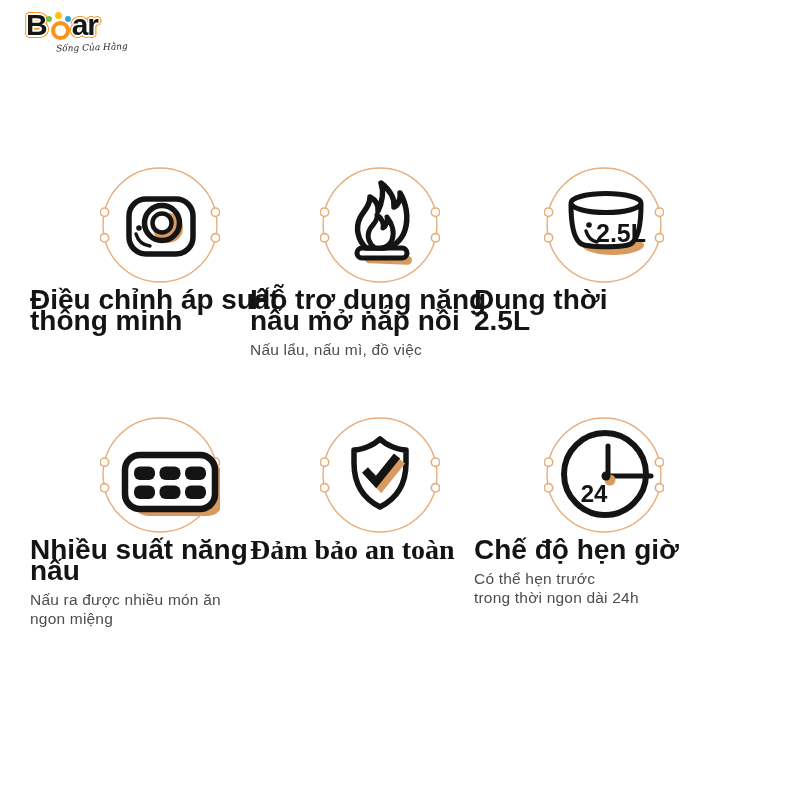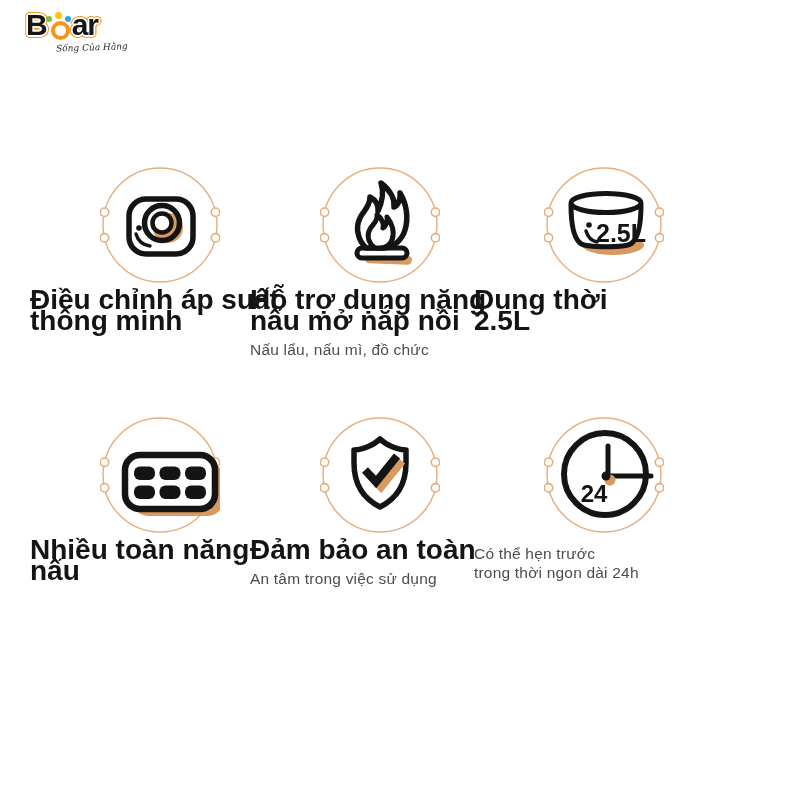--- a/index.html
+++ b/index.html
@@ -24,21 +24,21 @@
   .paw .d1{width:6px;height:6px;background:#7AC143;left:-3px;top:-1px;}
   .paw .d2{width:7px;height:7px;background:#FFC20E;left:6px;top:-5px;}
   .paw .d3{width:6px;height:6px;background:#27AAE1;left:16px;top:-1px;}
   .tagline{
     margin:2px 0 0 30px;font-family:"DejaVu Serif",serif;font-style:italic;
     font-size:9px;color:#2b2b2b;transform:rotate(-2deg);white-space:nowrap;
   }
   
   .card{position:absolute;width:260px;}
   .c0{left:30px;top:165px;} .c1{left:250px;top:165px;} .c2{left:474px;top:165px;}
-  .c3{left:30px;top:415px;} .c4{left:250px;top:415px;} .c5{left:474px;top:415px;}
+  .c3{left:30px;top:415px;} .c4{left:250px;top:415px;font-family:Liberation Serif, serif;} .c5{left:474px;top:415px;}
   .icon{display:block;margin:0 auto;}
   .ring-c{fill:none;stroke:#E6AE7C;stroke-width:1.4px;}
   .bead{fill:#fff;stroke:#E6AE7C;stroke-width:1.6px;}
   .ink{stroke:#141414;fill:none;stroke-width:5.5px;stroke-linecap:round;stroke-linejoin:round;}
   .inkf{fill:#ffffff;stroke:#141414;stroke-width:5.5px;stroke-linejoin:round;}
   .tan{fill:#D99A5F;stroke:none;}
   .icon text{font-family:"Liberation Sans",sans-serif;font-weight:700;fill:#141414;}
   .f-title{
     margin:4px 0 0 0;font-size:28px;line-height:21px;font-weight:700;color:#141414;
     white-space:pre-line;
@@ -93,21 +93,21 @@
       <circle class="bead" cx="4.5" cy="72.8" r="4.2"></circle>
     <circle class="bead" cx="115.5" cy="47.2" r="4.2"></circle>
       <circle class="bead" cx="115.5" cy="72.8" r="4.2"></circle>
     <rect class="tan" x="45" y="90" width="47" height="9" rx="4.5" transform="rotate(2 68 94)"></rect>
     <rect class="inkf" style="stroke-width:5px" x="37" y="83" width="50" height="10" rx="5"></rect>
     <path class="inkf" d="M46,83 C38,75 35,63 40,53 C43,46 50,42 50,32 C56,35 59,41 58,46 C62,38 64,27 61,18 C70,25 75,34 74,42 C78,40 81,34 80,28 C86,38 89,52 85,65 C82,75 73,83 64,83 Z"></path>
     <path class="inkf" style="stroke-width:5px" d="M55,83 C49,79 46,71 50,64 C53,59 58,56 57,50 C62,53 64,59 63,63 C66,61 68,56 67,52 C72,58 75,67 72,75 C70,80 65,83 60,83 Z"></path>
   </svg>
   <h3 class="f-title">Hỗ trợ dụng năng
 nấu mở nắp nồi</h3>
-  <p class="f-sub">Nấu lẩu, nấu mì, đồ chức</p>
+  <p class="f-sub">Nấu lẩu, nấu mì, đồ việc</p>
 </div>
 
 <div class="card c2">
   <svg class="icon" width="120" height="120" viewBox="0 0 120 120">
     <circle class="ring-c" cx="60" cy="60" r="57"></circle>
     <circle class="bead" cx="4.5" cy="47.2" r="4.2"></circle>
       <circle class="bead" cx="4.5" cy="72.8" r="4.2"></circle>
     <circle class="bead" cx="115.5" cy="47.2" r="4.2"></circle>
       <circle class="bead" cx="115.5" cy="72.8" r="4.2"></circle>
     <ellipse class="tan" cx="69" cy="80" rx="31" ry="10"></ellipse>
@@ -131,47 +131,49 @@
       <circle class="bead" cx="115.5" cy="72.8" r="4.2"></circle>
     <rect class="tan" x="33" y="47" width="90" height="54" rx="15"></rect>
     <rect class="inkf" style="stroke-width:6.5px" x="25" y="40" width="90" height="54" rx="15"></rect>
     <rect x="34" y="51.5" width="21" height="13.5" rx="6" fill="#141414"></rect>
     <rect x="59.5" y="51.5" width="21" height="13.5" rx="6" fill="#141414"></rect>
     <rect x="85" y="51.5" width="21" height="13.5" rx="6" fill="#141414"></rect>
     <rect x="34" y="70.5" width="21" height="13.5" rx="6" fill="#141414"></rect>
     <rect x="59.5" y="70.5" width="21" height="13.5" rx="6" fill="#141414"></rect>
     <rect x="85" y="70.5" width="21" height="13.5" rx="6" fill="#141414"></rect>
   </svg>
-  <h3 class="f-title">Nhiều toàn năng nấu</h3>
+  <h3 class="f-title">Nhiều suất năng nấu</h3>
+  <p class="f-sub">Nấu ra được nhiều món ăn
+ngon miệng</p>
 </div>
 
 <div class="card c4">
   <svg class="icon" width="120" height="120" viewBox="0 0 120 120">
     <circle class="ring-c" cx="60" cy="60" r="57"></circle>
     <circle class="bead" cx="4.5" cy="47.2" r="4.2"></circle>
       <circle class="bead" cx="4.5" cy="72.8" r="4.2"></circle>
     <circle class="bead" cx="115.5" cy="47.2" r="4.2"></circle>
       <circle class="bead" cx="115.5" cy="72.8" r="4.2"></circle>
     <path class="inkf" d="M60,24 C54,30 42,35 34,35 L34,48 C34,66 40,82 60,92 C80,82 86,66 86,48 L86,35 C78,35 66,30 60,24 Z"></path>
     <path d="M50,60 L61,72 L82,46" fill="none" stroke="#D99A5F" stroke-width="8"></path>
     <path d="M45,55 L56,67 L77,41" fill="none" stroke="#141414" stroke-width="8"></path>
   </svg>
   <h3 class="f-title">Đảm bảo an toàn</h3>
-  <p class="f-sub">An tâm trong việc sử dụng</p>
 </div>
 
 <div class="card c5">
   <svg class="icon" width="120" height="120" viewBox="0 0 120 120">
     <circle class="ring-c" cx="60" cy="60" r="57"></circle>
     <circle class="bead" cx="4.5" cy="47.2" r="4.2"></circle>
       <circle class="bead" cx="4.5" cy="72.8" r="4.2"></circle>
     <circle class="bead" cx="115.5" cy="47.2" r="4.2"></circle>
       <circle class="bead" cx="115.5" cy="72.8" r="4.2"></circle>
     <circle class="inkf" style="stroke-width:6px" cx="61" cy="59" r="41"></circle>
     <path class="ink" style="stroke-width:5px" d="M64,31 L64,59"></path>
     <path class="ink" style="stroke-width:5px" d="M61,61 L107,61"></path>
     <circle class="tan" cx="66" cy="65" r="5.5"></circle>
     <circle cx="62" cy="61" r="4.5" fill="#141414"></circle>
     <text x="50" y="87" font-size="24" text-anchor="middle">24</text>
   </svg>
+  <h3 class="f-title">Chế độ hẹn giờ</h3>
   <p class="f-sub">Có thể hẹn trước
 trong thời ngon dài 24h</p>
 </div>
 
 </body></html>

